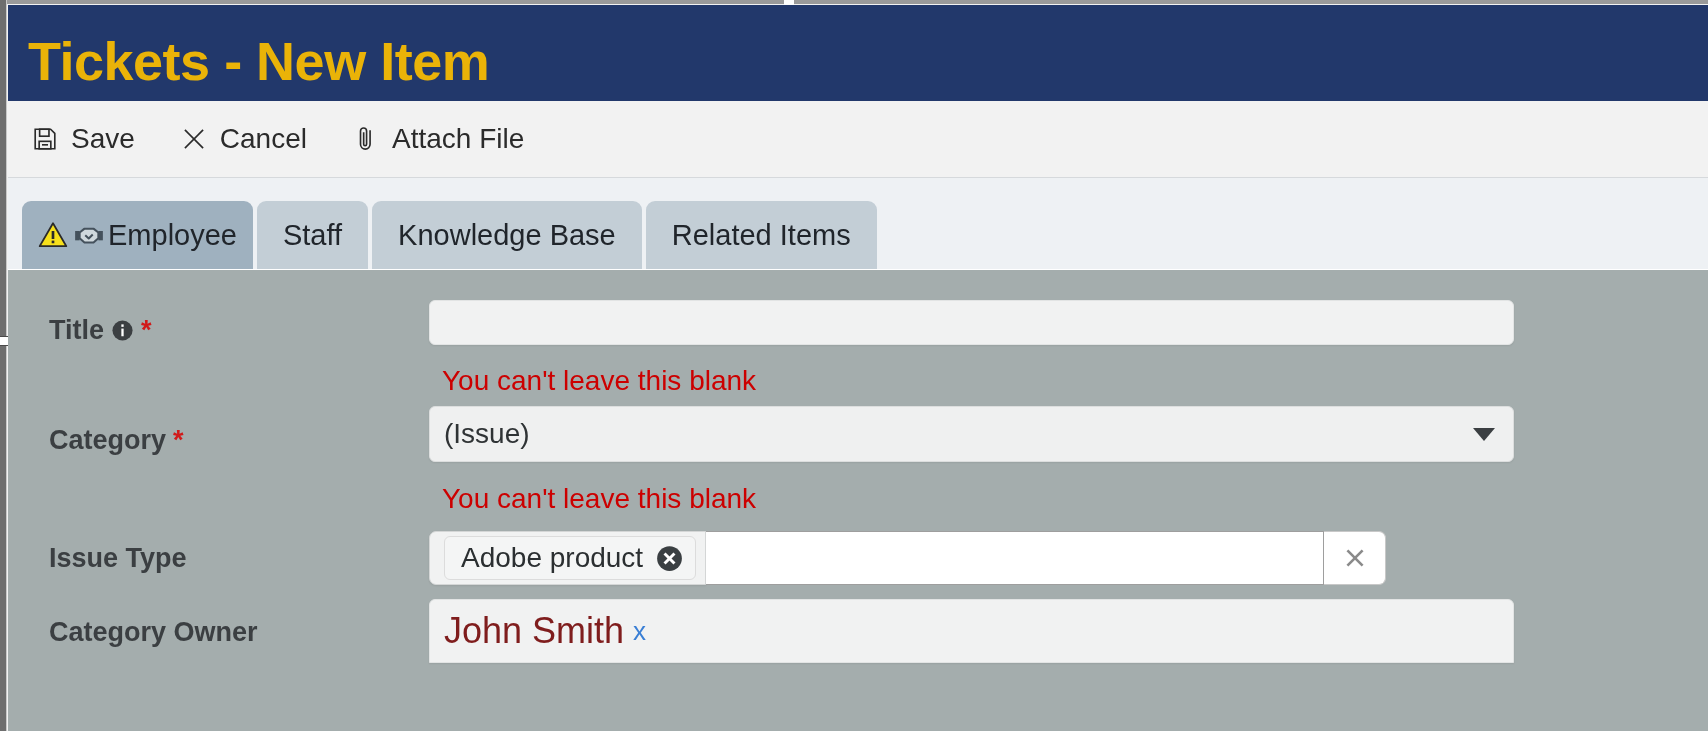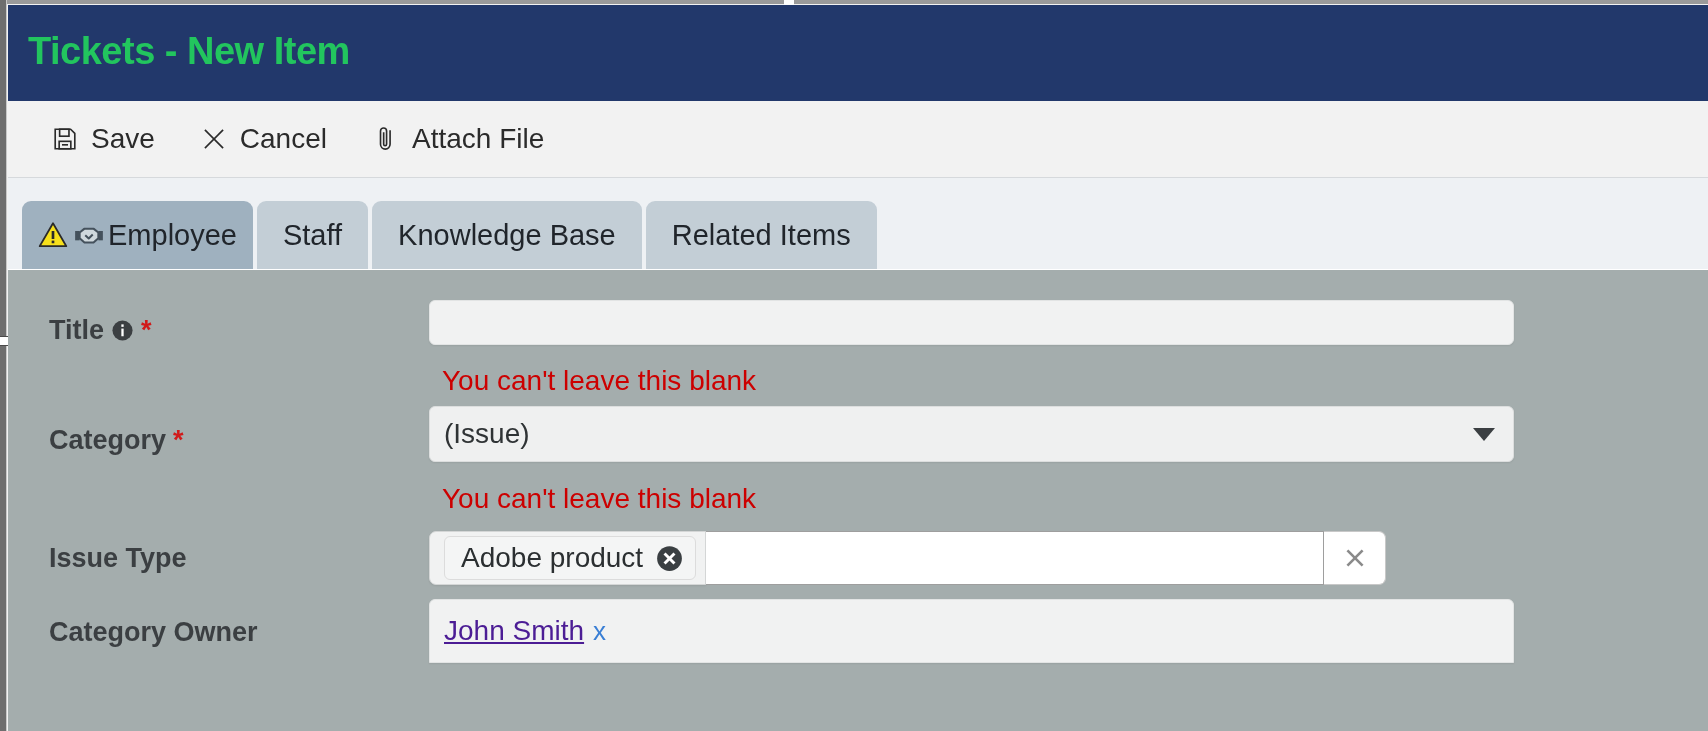--- a/index.html
+++ b/index.html
@@ -45,36 +45,36 @@
   
   #header-bar {
     position: absolute;
     left: 8px; top: 5px;
     width: 1700px; height: 96px;
     background: #22386b;
   }
   #page-title {
     position: absolute;
     left: 20px; top: 25px;
-    font-size: 38px;
+    font-size: 54px;
     font-weight: bold;
-    color: #22c55e;
+    color: #eab308;
     letter-spacing: -0.5px;
     white-space: nowrap;
   }
 
   
   #toolbar {
     position: absolute;
     left: 8px; top: 101px;
     width: 1700px; height: 76px;
     background: #f2f2f2;
     display: flex;
     align-items: center;
-    padding-left: 40px;
+    padding-left: 20px;
     gap: 0px;
   }
   .tb-btn {
     display: flex;
     align-items: center;
     gap: 11px;
     font-size: 28px;
     color: #2b2b2b;
     cursor: pointer;
     padding: 4px 12px 4px 2px;
@@ -283,23 +283,22 @@
     background: #f1f2f2;
     border: 1px solid #e2e4e4;
     border-radius: 6px 6px 0 0;
     display: flex;
     align-items: center;
     padding: 0 14px;
     gap: 9px;
     box-shadow: 0 1px 2px rgba(0,0,0,0.07);
   }
   .person-name {
-    font-size: 28px;
-    color: #4c1d95;
-    text-decoration: underline;
+    font-size: 36px;
+    color: #7f1d1d;
     cursor: pointer;
     white-space: nowrap;
   }
   .person-remove {
     font-size: 26px;
     color: #3a7fd5;
     cursor: pointer;
   }
 </style>
 </head>

